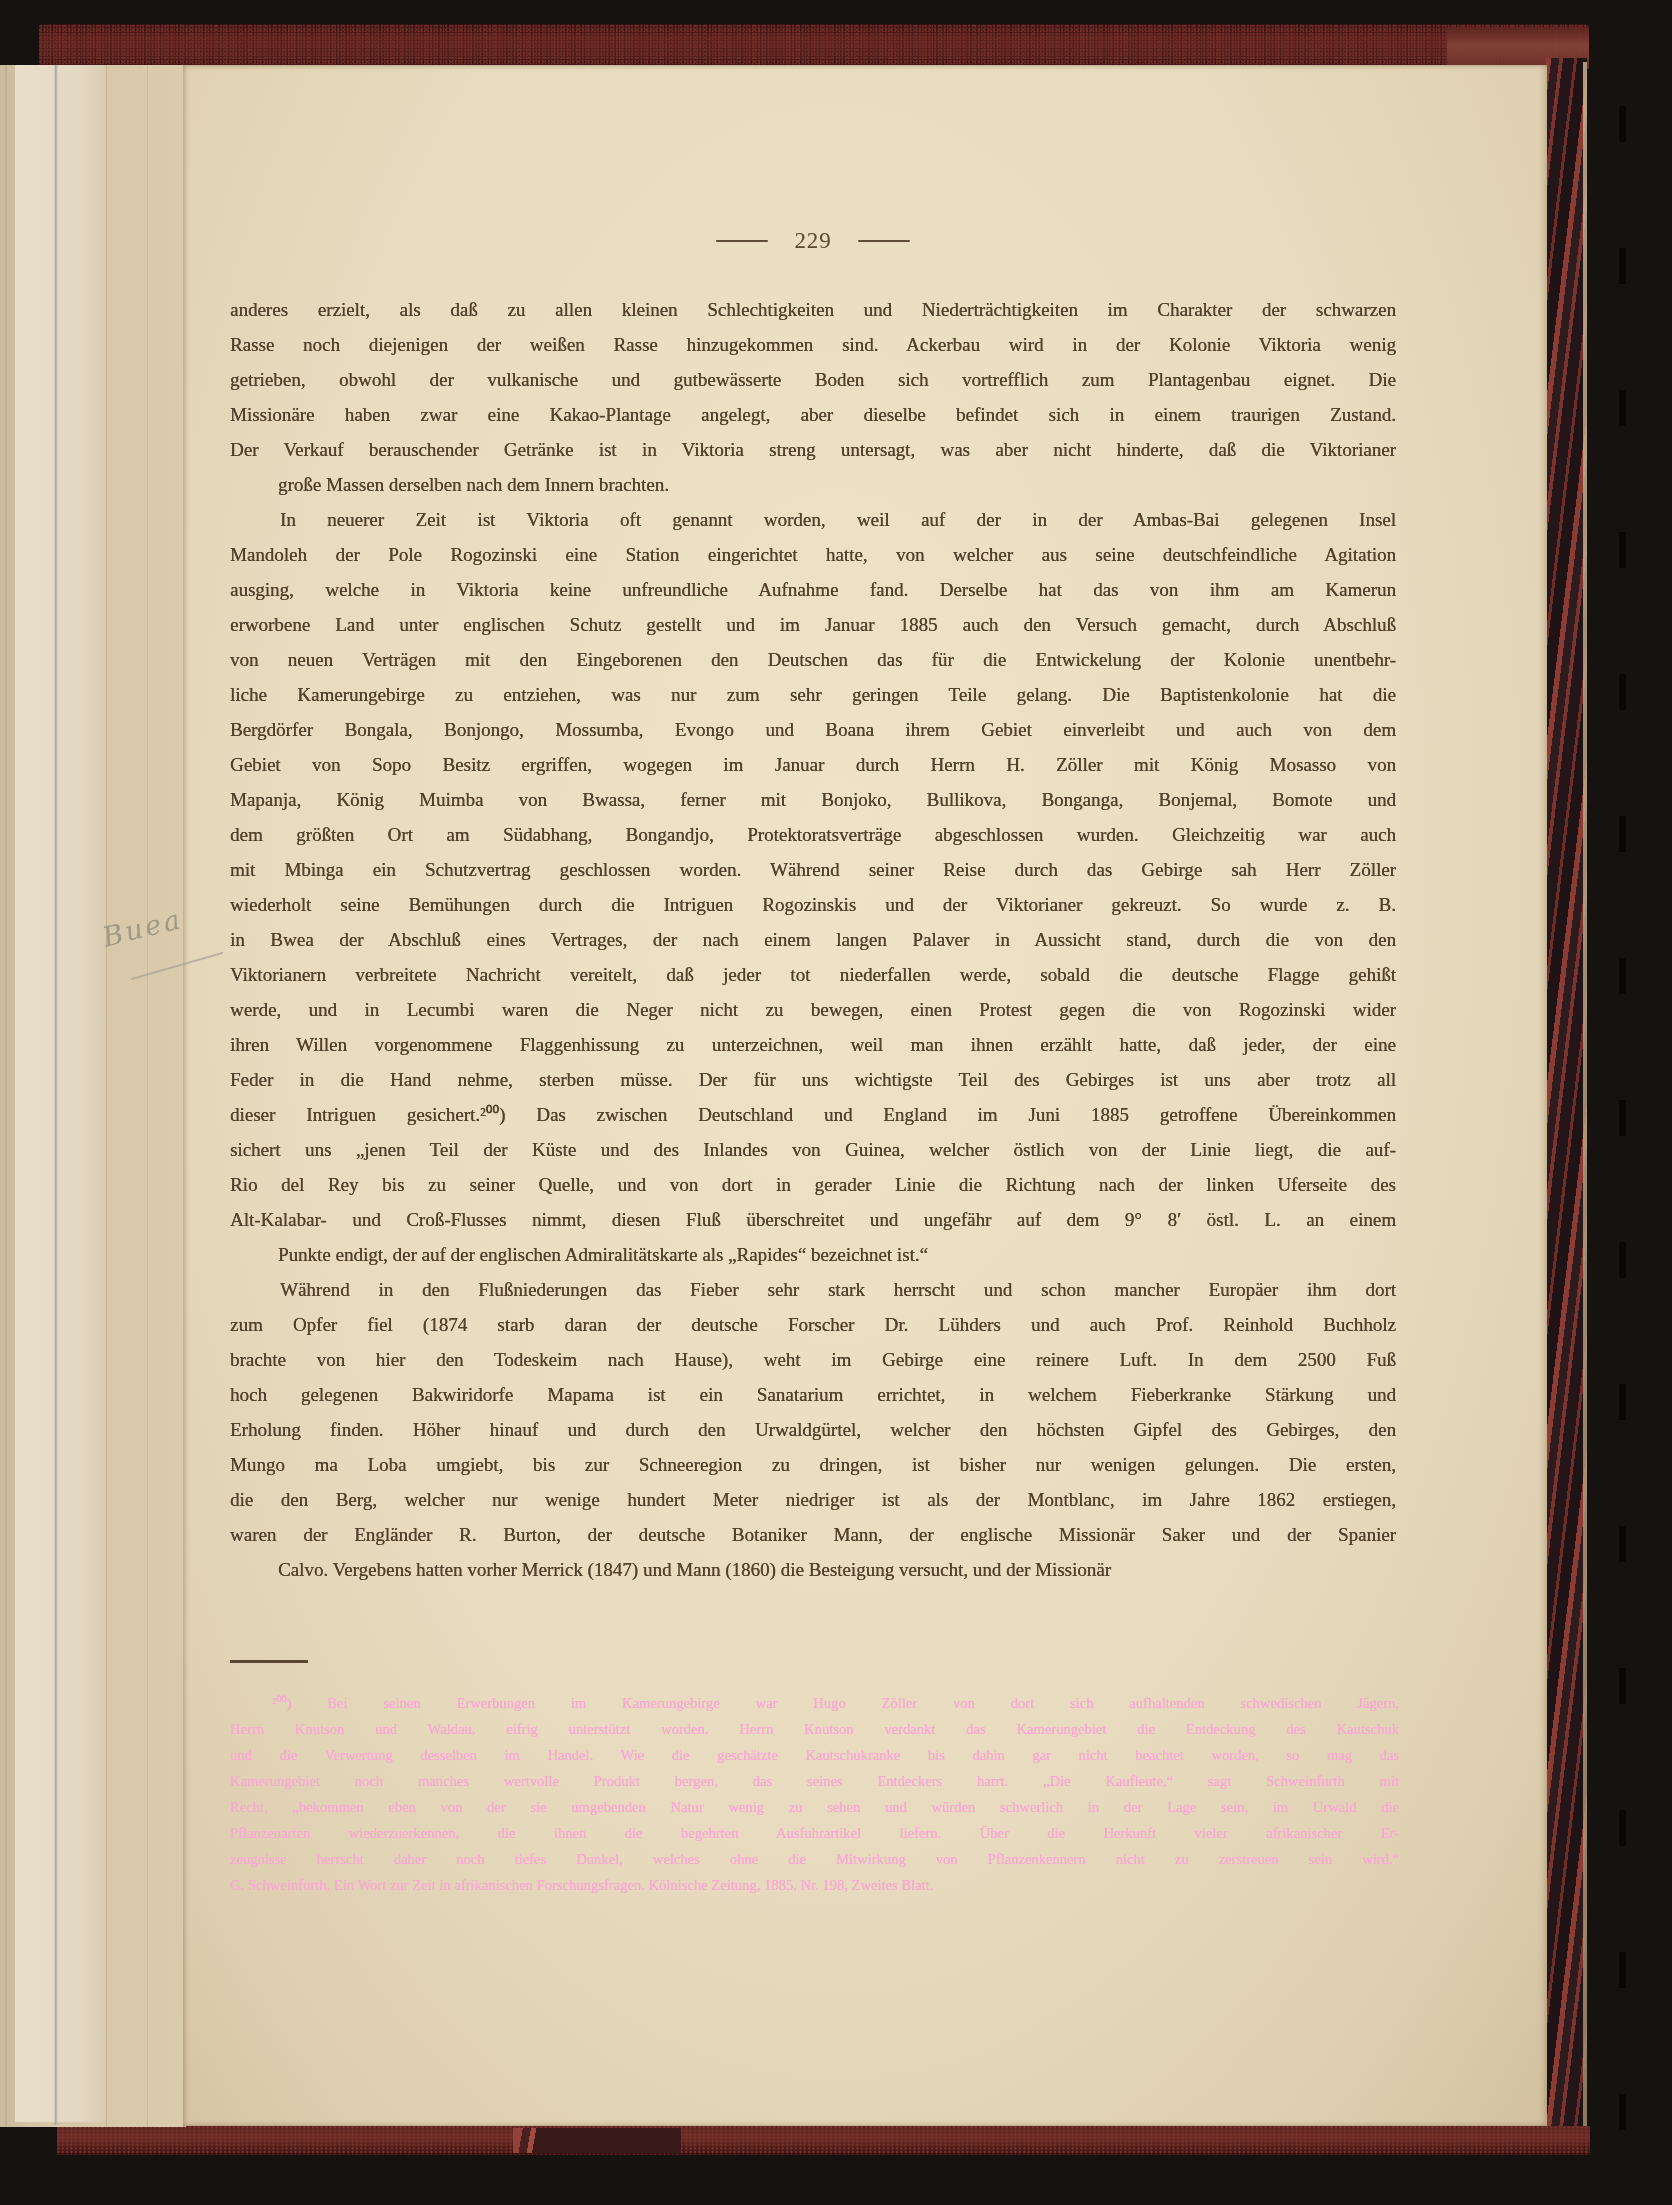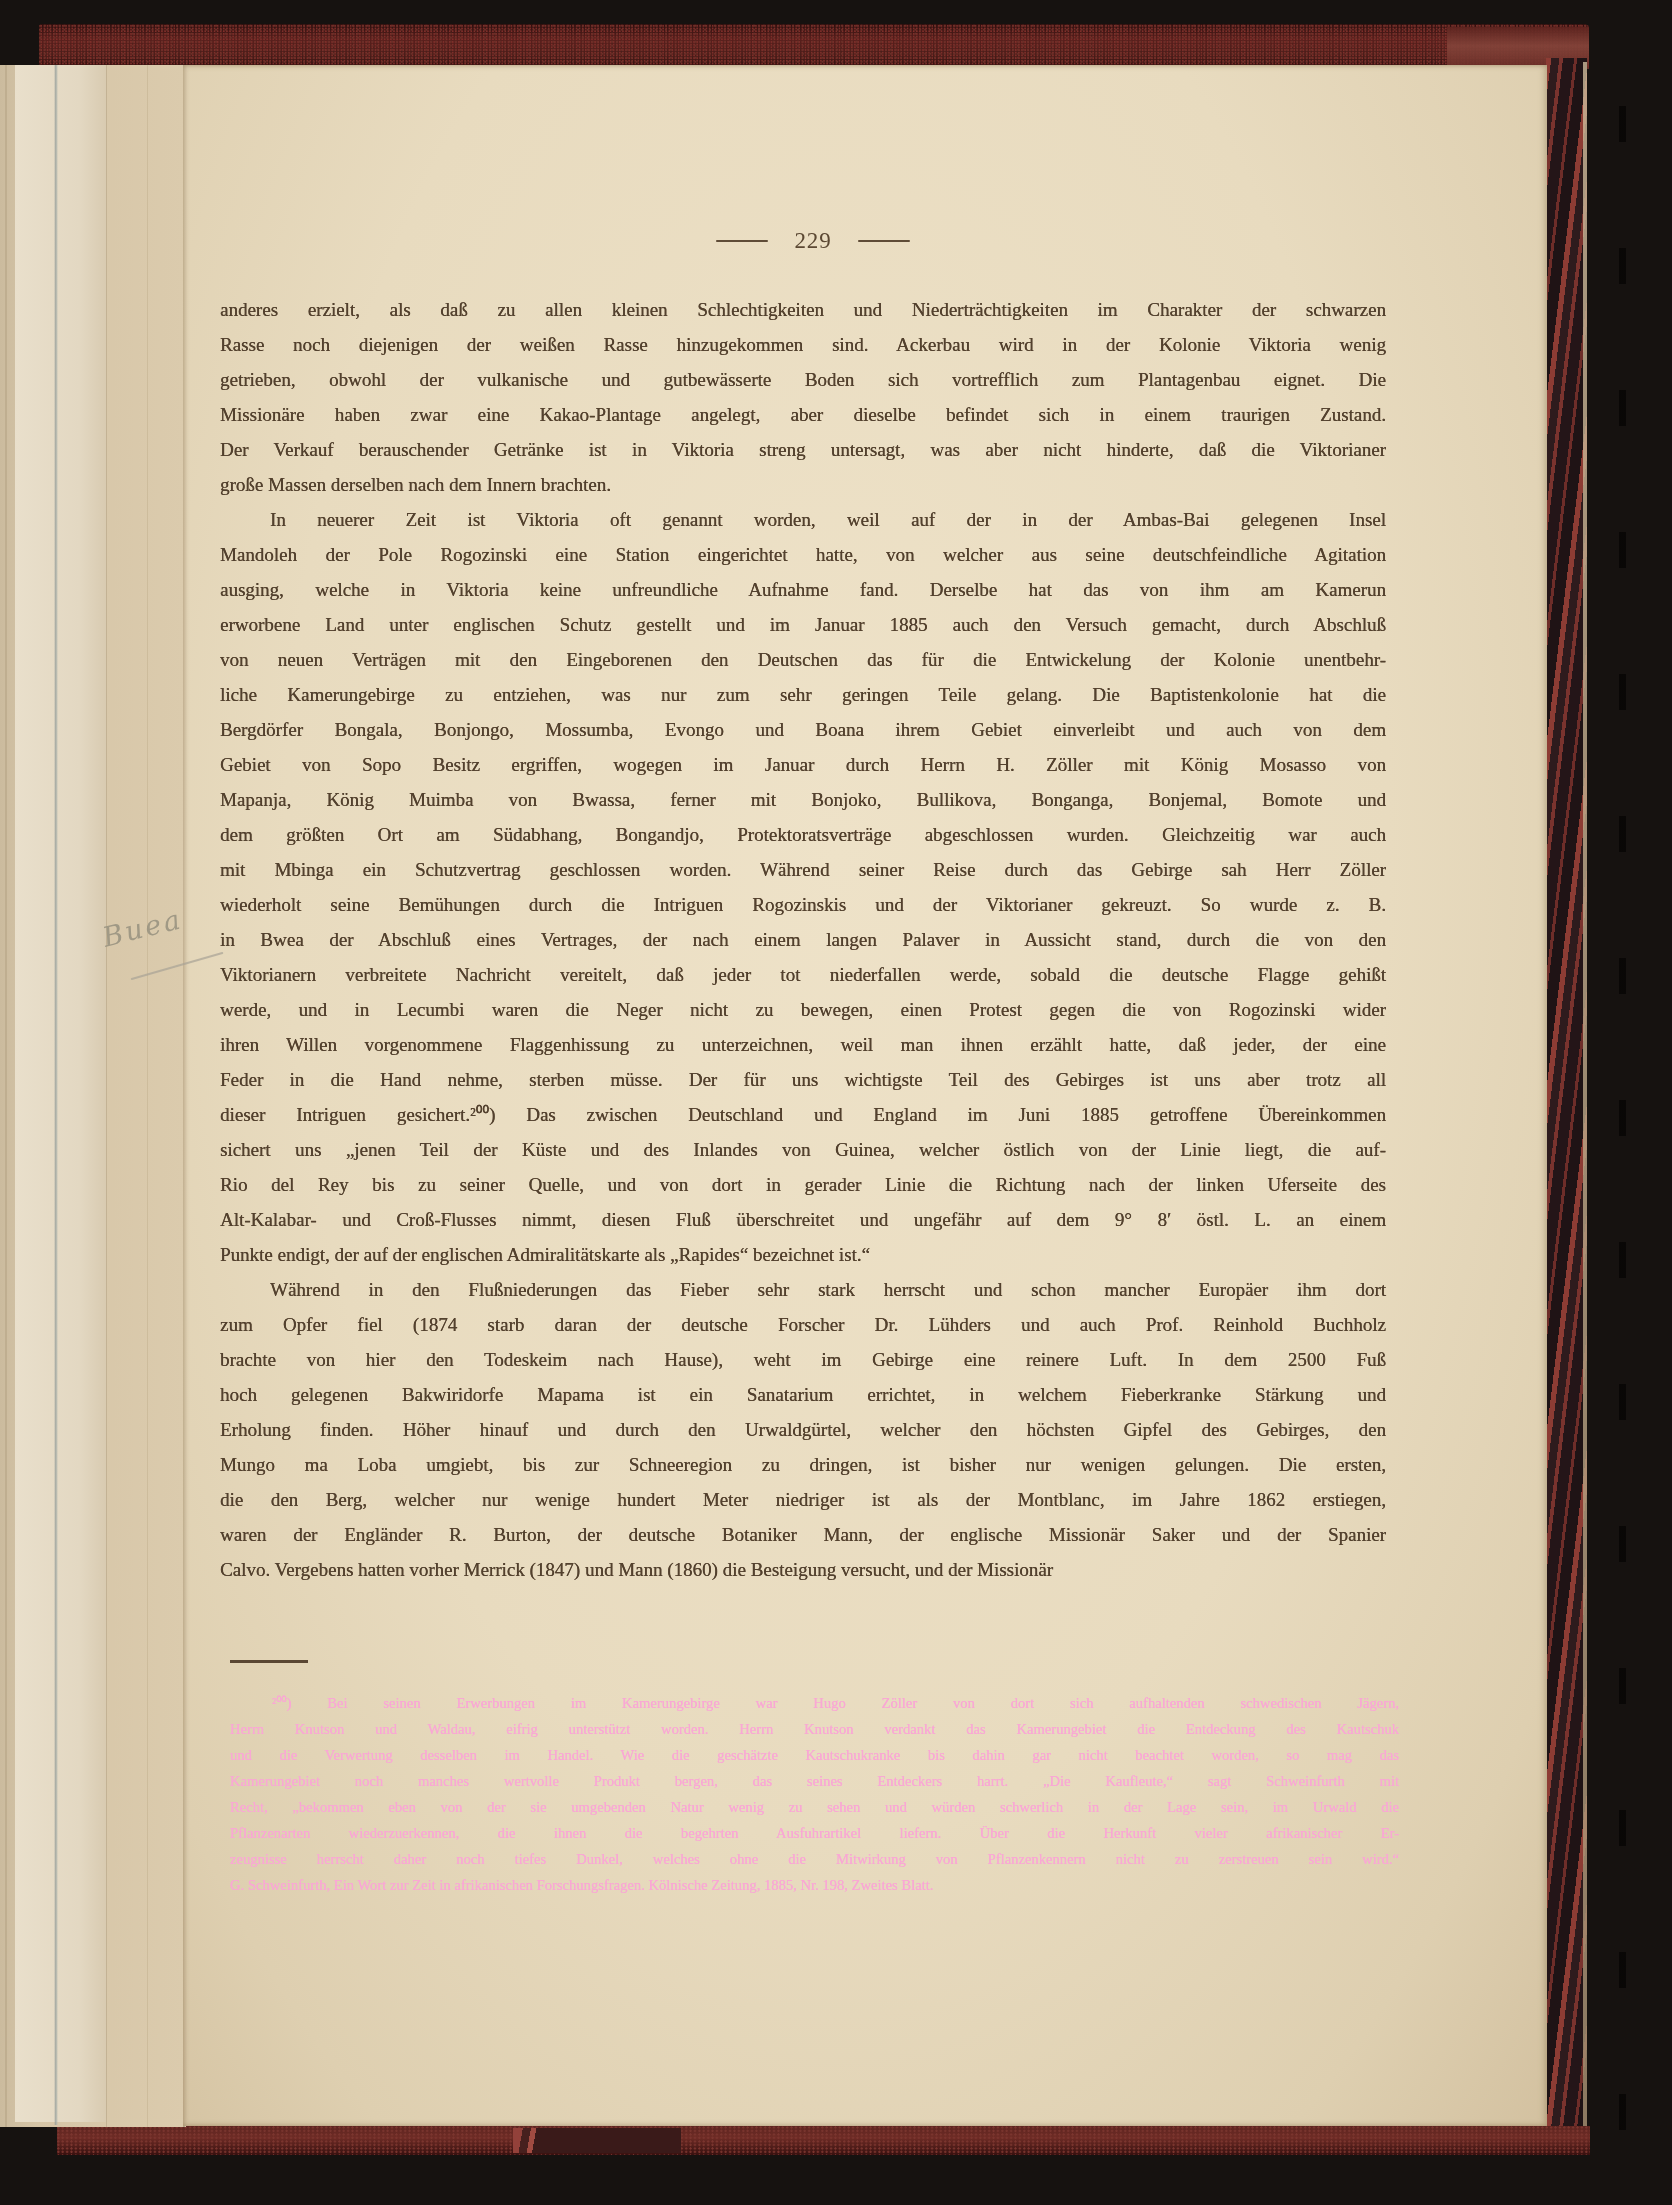--- a/index.html
+++ b/index.html
@@ -45,25 +45,25 @@
     background:radial-gradient(ellipse at 48% 38%, #eee2c8 0%, #e8dbbf 55%, #decfb0 84%, #d3c1a0 100%);
     box-shadow:inset 1.8px 0 4.4px rgba(120,95,60,.35), inset -2.7px 0 6.2px rgba(120,95,60,.3);}
 
   
   .pg-header{position:absolute;left:230px;top:221px;width:1166px;height:40px;
     display:flex;align-items:center;justify-content:center;gap:26.5px;color:#5b4833;}
   .pg-num{font-size:23px;letter-spacing:0.9px;color:#5b4833;}
   .pg-dash{width:52px;height:2.7px;background:#5f4c37;border-radius:0.9px;}
 
   
-  .main-text{position:absolute;left:220px;top:292px;width:1166px;color:#53412e;
+  .main-text{position:absolute;left:230px;top:292px;width:1166px;color:#53412e;
     font-size:19px;text-shadow:0.2px 0 0 currentColor;}
   .main-text .text-line{height:35px;line-height:35px;white-space:nowrap;
     text-align:justify;text-align-last:justify;}
-  .main-text .text-line.last{text-align-last:left;}
+  .main-text .text-line.last{text-align-last:left;margin-left:48px;}
   .main-text .text-line.indent{text-indent:50px;}
 
   
   .fn-rule{position:absolute;left:230px;top:1660px;width:78px;height:3.1px;background:#5a4733;}
   .fn-text{position:absolute;left:230px;top:1690px;width:1169px;color:#f9a8d4;
     font-size:14.6px;text-shadow:0.1px 0 0 currentColor;}
   .fn-text .text-line{height:26px;line-height:26px;white-space:nowrap;
     text-align:justify;text-align-last:justify;}
   .fn-text .text-line.last{text-align-last:left;}
   .fn-text .text-line.indent{text-indent:42px;}

